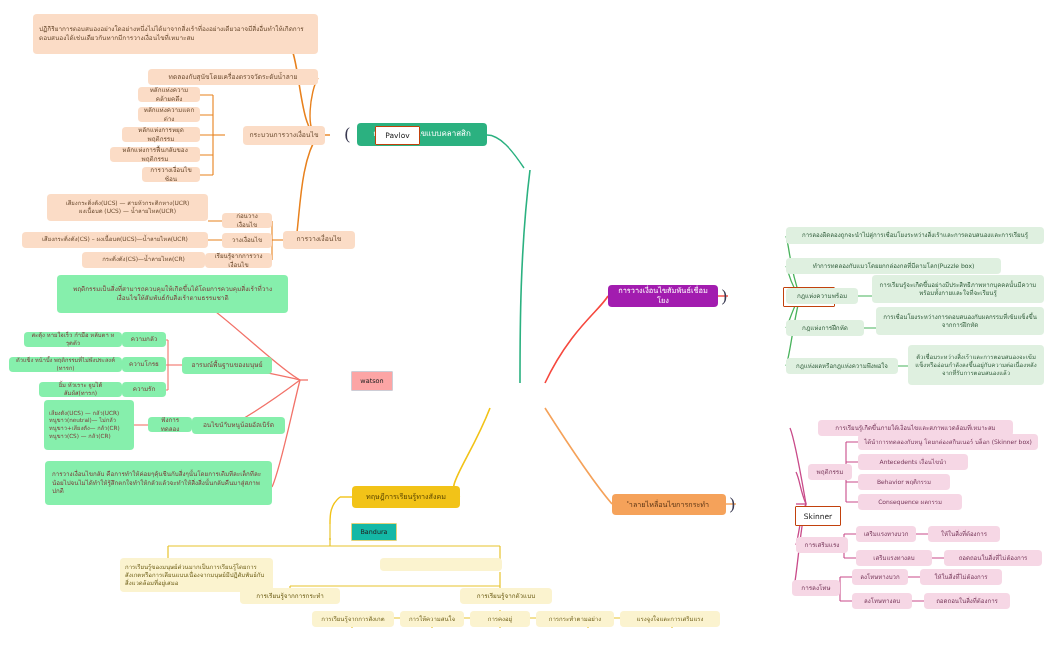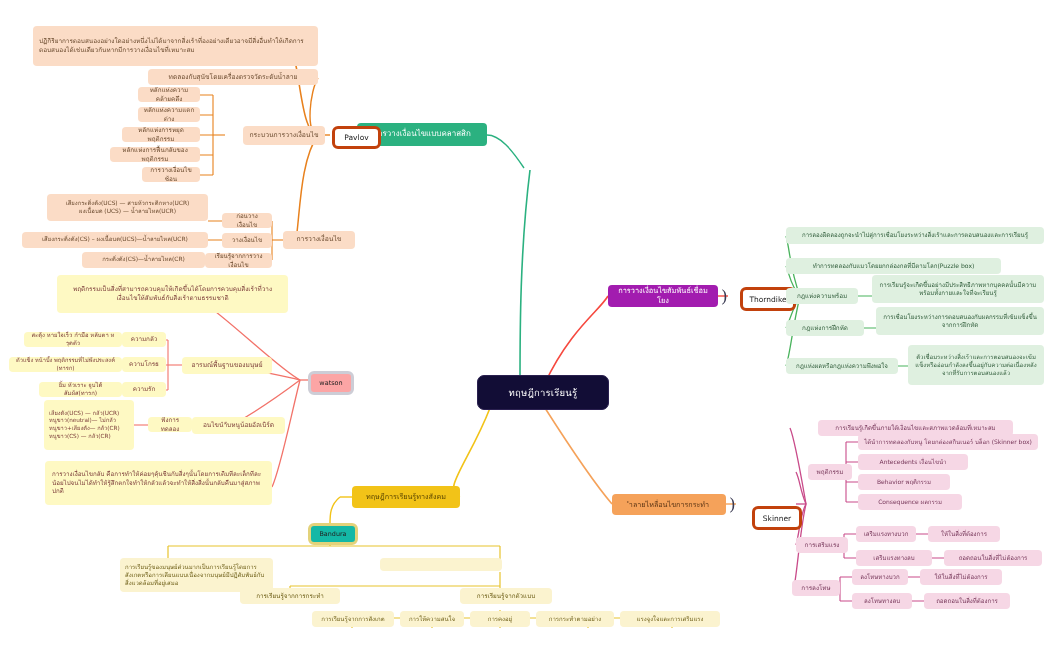--- a/index.html
+++ b/index.html
@@ -7,30 +7,30 @@
        font-family:"DejaVu Sans","Liberation Sans",sans-serif;}
   #canvas{position:absolute;left:0;top:0;width:1050px;height:650px;}
   svg#wires{position:absolute;left:0;top:0;width:1050px;height:650px;pointer-events:none;}
   .node{position:absolute;box-sizing:border-box;border-radius:4px;
         display:flex;align-items:center;justify-content:center;text-align:center;
         line-height:1.35;padding:3px 5px;}
   .node.left{justify-content:flex-start;text-align:left;}
   .center-node{position:absolute;background:#120d36;color:#ffffff;border-radius:7px;
        border:1px solid #2a2050;display:flex;align-items:center;justify-content:center;
        font-size:9.5px;letter-spacing:.2px;}
-  .cap{position:absolute;border:3px solid #c2410c;border-radius:6px;background:#ffffff;
-       display:flex;align-items:center;justify-content:center;font-size:7.5px;color:#222;}
+  .cap{position:absolute;border:1px solid #c2410c;border-radius:1px;background:#ffffff;
+       display:flex;align-items:center;justify-content:center;font-size:7.5px;color:#222;margin-left:43px;}
   .brace{position:absolute;color:#3a3a52;font-size:17px;line-height:1;font-family:"DejaVu Serif",serif;}
   
   .o1{background:#fbdcc6;color:#6a4a2e;}
   .green-main{background:#2bb180;color:#ffffff;}
   .red-main{background:#a21caf;color:#ffffff;text-align:center;}
   .orange-main{background:#f5a25a;color:#5a3414;}
   .yellow-main{background:#f2c318;color:#5b4600;}
-  .pink{background:#fef9c3;color:#7a3a38;}
+  .pink{background:#86efac;color:#7a3a38;}
   .green{background:#dff0e0;color:#2f5c39;}
   .mag{background:#f6d7e5;color:#77375a;}
   .yel{background:#fbf3cf;color:#6b5c14;}
 </style>
 </head>
 <body>
 
 <div id="canvas">
 
 <svg id="wires" viewBox="0 0 1050 650">
@@ -102,27 +102,26 @@
   <path d="M168,546 L168,560 M500,546 L500,560 M330,538 L330,546" stroke="#e8c32d" stroke-width="1.2" fill="none"></path>
   <path d="M500,572 L500,586" stroke="#e8c32d" stroke-width="1.2" fill="none"></path>
   <path d="M290,586 L500,586" stroke="#e8c32d" stroke-width="1.2" fill="none"></path>
   <path d="M290,586 L290,596" stroke="#e8c32d" stroke-width="1.2" fill="none"></path>
   <path d="M500,586 L500,596" stroke="#e8c32d" stroke-width="1.2" fill="none"></path>
   <path d="M500,610 L500,618" stroke="#e8c32d" stroke-width="1.2" fill="none"></path>
   <path d="M352,618 L672,618" stroke="#e8c32d" stroke-width="1.2" fill="none"></path>
   <path d="M352,618 L352,628 M432,618 L432,628 M500,618 L500,628 M588,618 L588,628 M672,618 L672,628" stroke="#e8c32d" stroke-width="1.2" fill="none"></path>
 </svg>
 
-<div class="center-node" style="left:477px;top:375px;width:130px;height:33px;">ทฤษฎีการเรียนรู้</div>
 
 <div class="node green-main" style="left:357px;top:123px;width:130px;height:23px;font-size:8px;">การวางเงื่อนไขแบบคลาสสิก</div>
 <div class="brace" style="left:344px;top:126px;">(</div>
 <div class="cap" style="left:330px;top:126px;width:43px;height:17px;left:332px;">Pavlov</div>
 
-<div class="node o1 left" style="left:33px;top:26px;width:285px;height:40px;font-size:6.4px;padding:4px 6px;">ปฏิกิริยาการตอบสนองอย่างใดอย่างหนึ่งไม่ได้มาจากสิ่งเร้าที่องอย่างเดียวอาจมีสิ่งอื่นทำให้เกิดการตอบสนองได้เช่นเดียวกันหากมีการวางเงื่อนไขที่เหมาะสม</div>
+<div class="node o1 left" style="left:33px;top:14px;width:285px;height:40px;font-size:6.4px;padding:4px 6px;">ปฏิกิริยาการตอบสนองอย่างใดอย่างหนึ่งไม่ได้มาจากสิ่งเร้าที่องอย่างเดียวอาจมีสิ่งอื่นทำให้เกิดการตอบสนองได้เช่นเดียวกันหากมีการวางเงื่อนไขที่เหมาะสม</div>
 <div class="node o1" style="left:148px;top:69px;width:170px;height:16px;font-size:6.6px;">ทดลองกับสุนัขโดยเครื่องตรวจวัดระดับน้ำลาย</div>
 
 <div class="node o1" style="left:243px;top:126px;width:82px;height:19px;font-size:6.8px;">กระบวนการวางเงื่อนไข</div>
 <div class="node o1" style="left:138px;top:87px;width:62px;height:15px;font-size:6.3px;">หลักแห่งความคล้ายคลึง</div>
 <div class="node o1" style="left:138px;top:107px;width:62px;height:15px;font-size:6.3px;">หลักแห่งความแตกต่าง</div>
 <div class="node o1" style="left:122px;top:127px;width:78px;height:15px;font-size:6.3px;">หลักแห่งการหยุดพฤติกรรม</div>
 <div class="node o1" style="left:110px;top:147px;width:90px;height:15px;font-size:6.3px;">หลักแห่งการฟื้นกลับของพฤติกรรม</div>
 <div class="node o1" style="left:142px;top:167px;width:58px;height:15px;font-size:6.3px;">การวางเงื่อนไขซ้อน</div>
 
 <div class="node o1" style="left:283px;top:231px;width:72px;height:18px;font-size:6.8px;">การวางเงื่อนไข</div>

